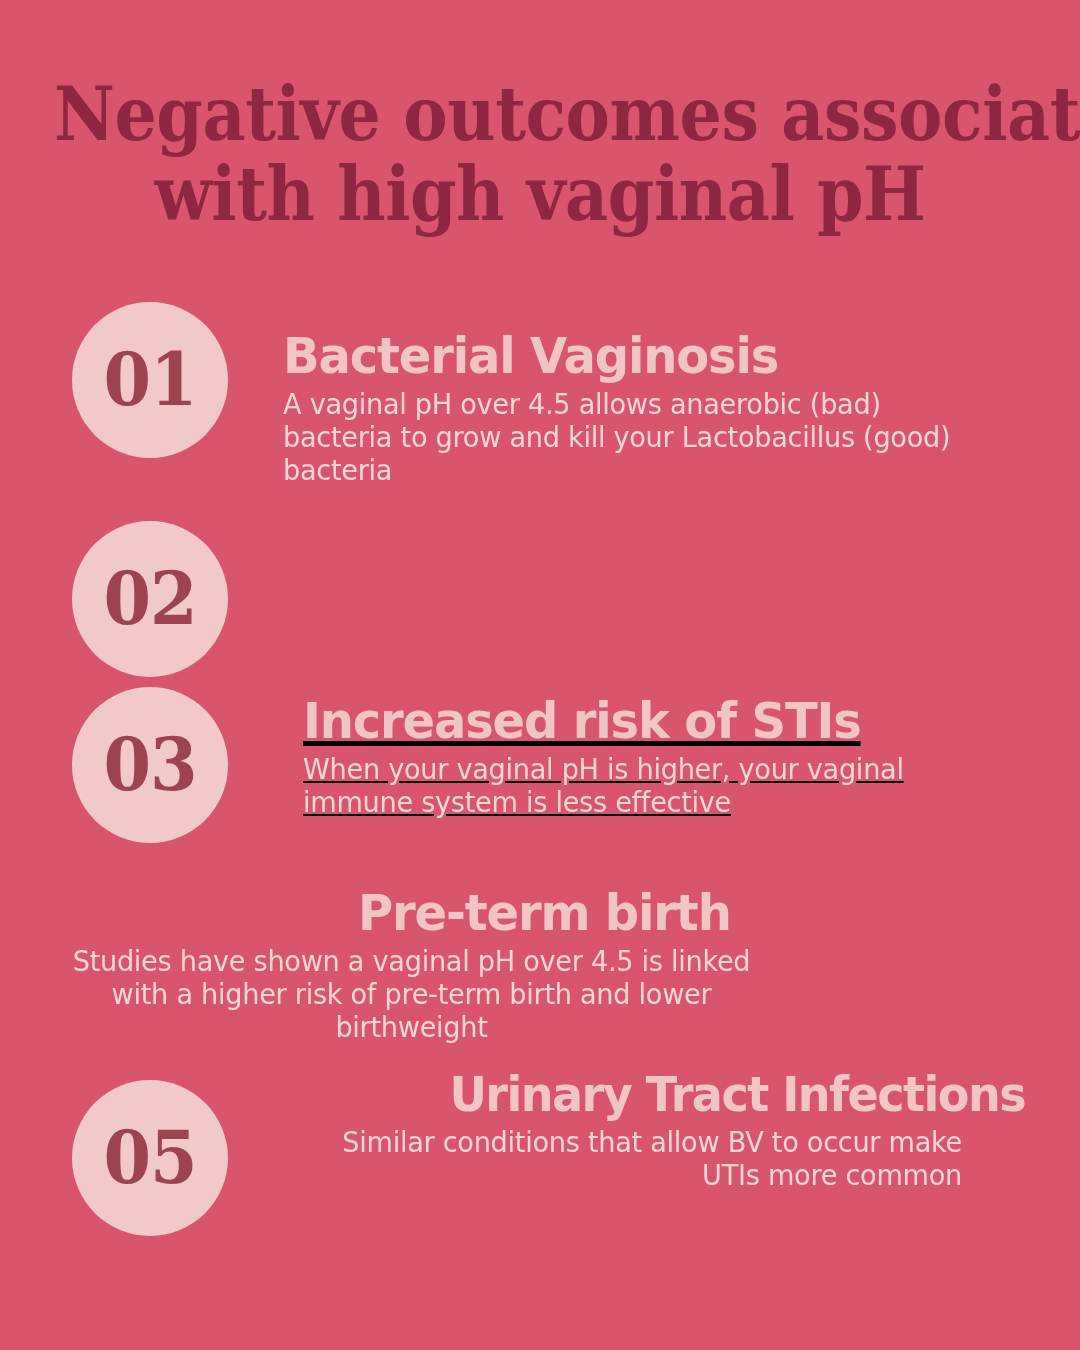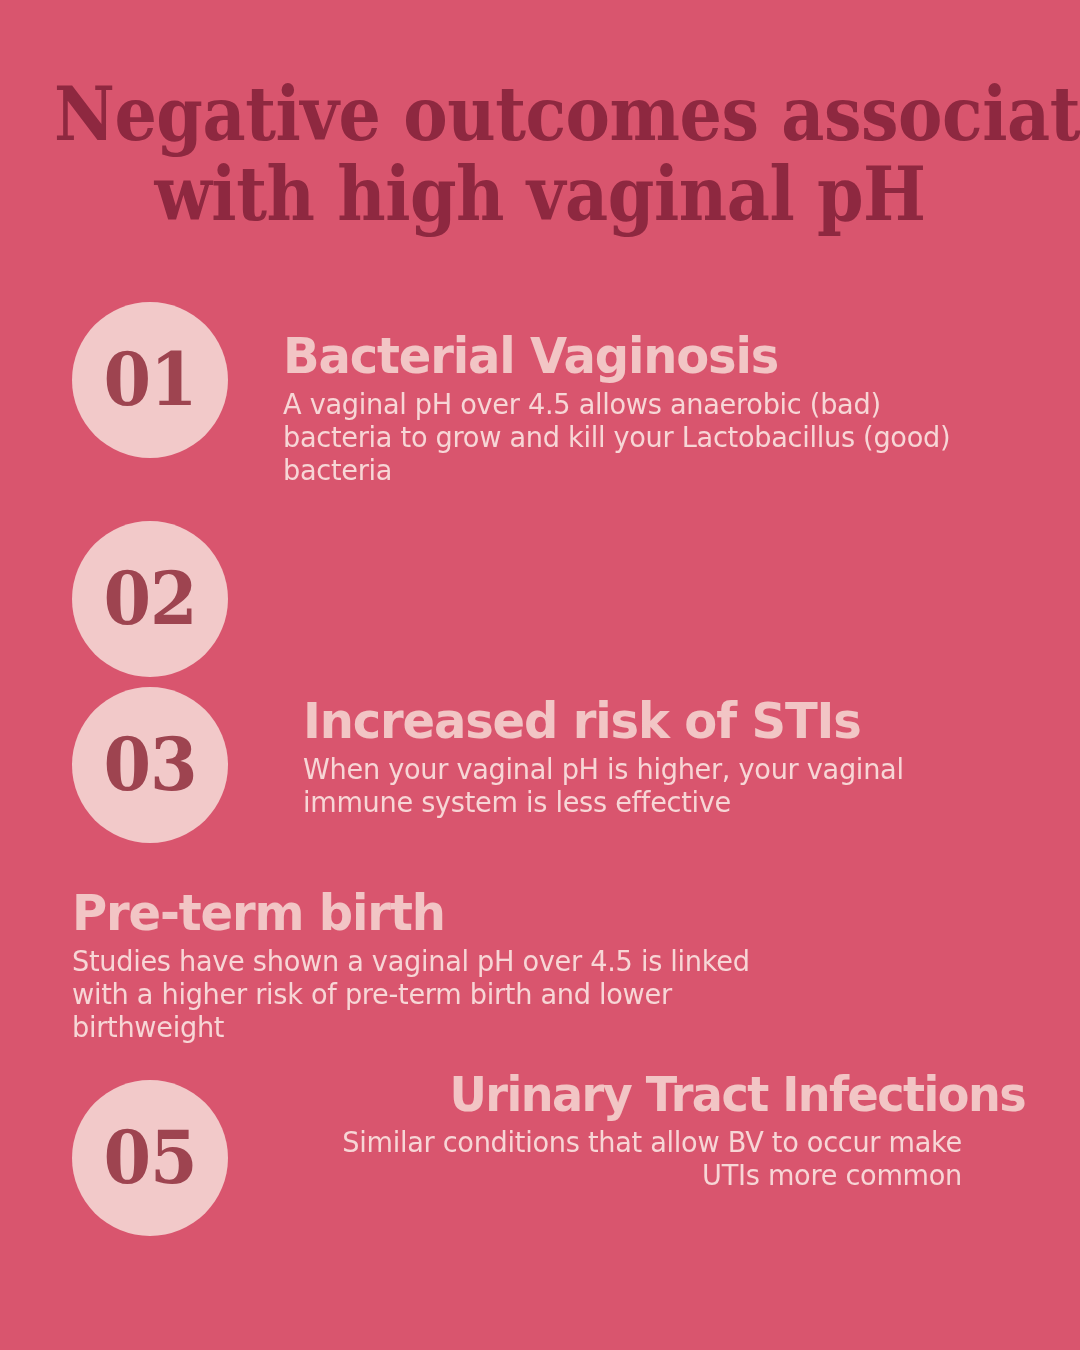--- a/index.html
+++ b/index.html
@@ -114,25 +114,25 @@
   .item-01 { margin-top: 6px; }
   .item-01 .badge { margin-top: 0px; }
   .item-01 .content { padding-top: 2px; }
 
   .item-02 { margin-top: -6px; }
   .item-02 .badge { margin-top: 40px; text-align: right; }
   .item-02 .content { padding-top: 0px; }
 
   .item-03 { margin-top: -14px; gap: 20px; }
   .item-03 .badge { margin-top: 24px; }
-  .item-03 .content { padding-top: 6px; }
+  .item-03 .content { padding-top: 6px; text-decoration: underline; }
 
   .item-04 { margin-top: 18px; }
   .item-04 .badge { margin-top: 36px; }
-  .item-04 .content { padding-top: 0px; }
+  .item-04 .content { padding-top: 0px; text-align: center; }
 
   .item-05 { margin-top: -6px; }
   .item-05 .badge { margin-top: 42px; }
   .item-05 .content { padding-top: 4px; text-align: right; }
   .item-05 .item-title { font-size: 48px; letter-spacing: -1.6px; }
 </style>
 </head>
 <body>
 
 <div class="poster">

